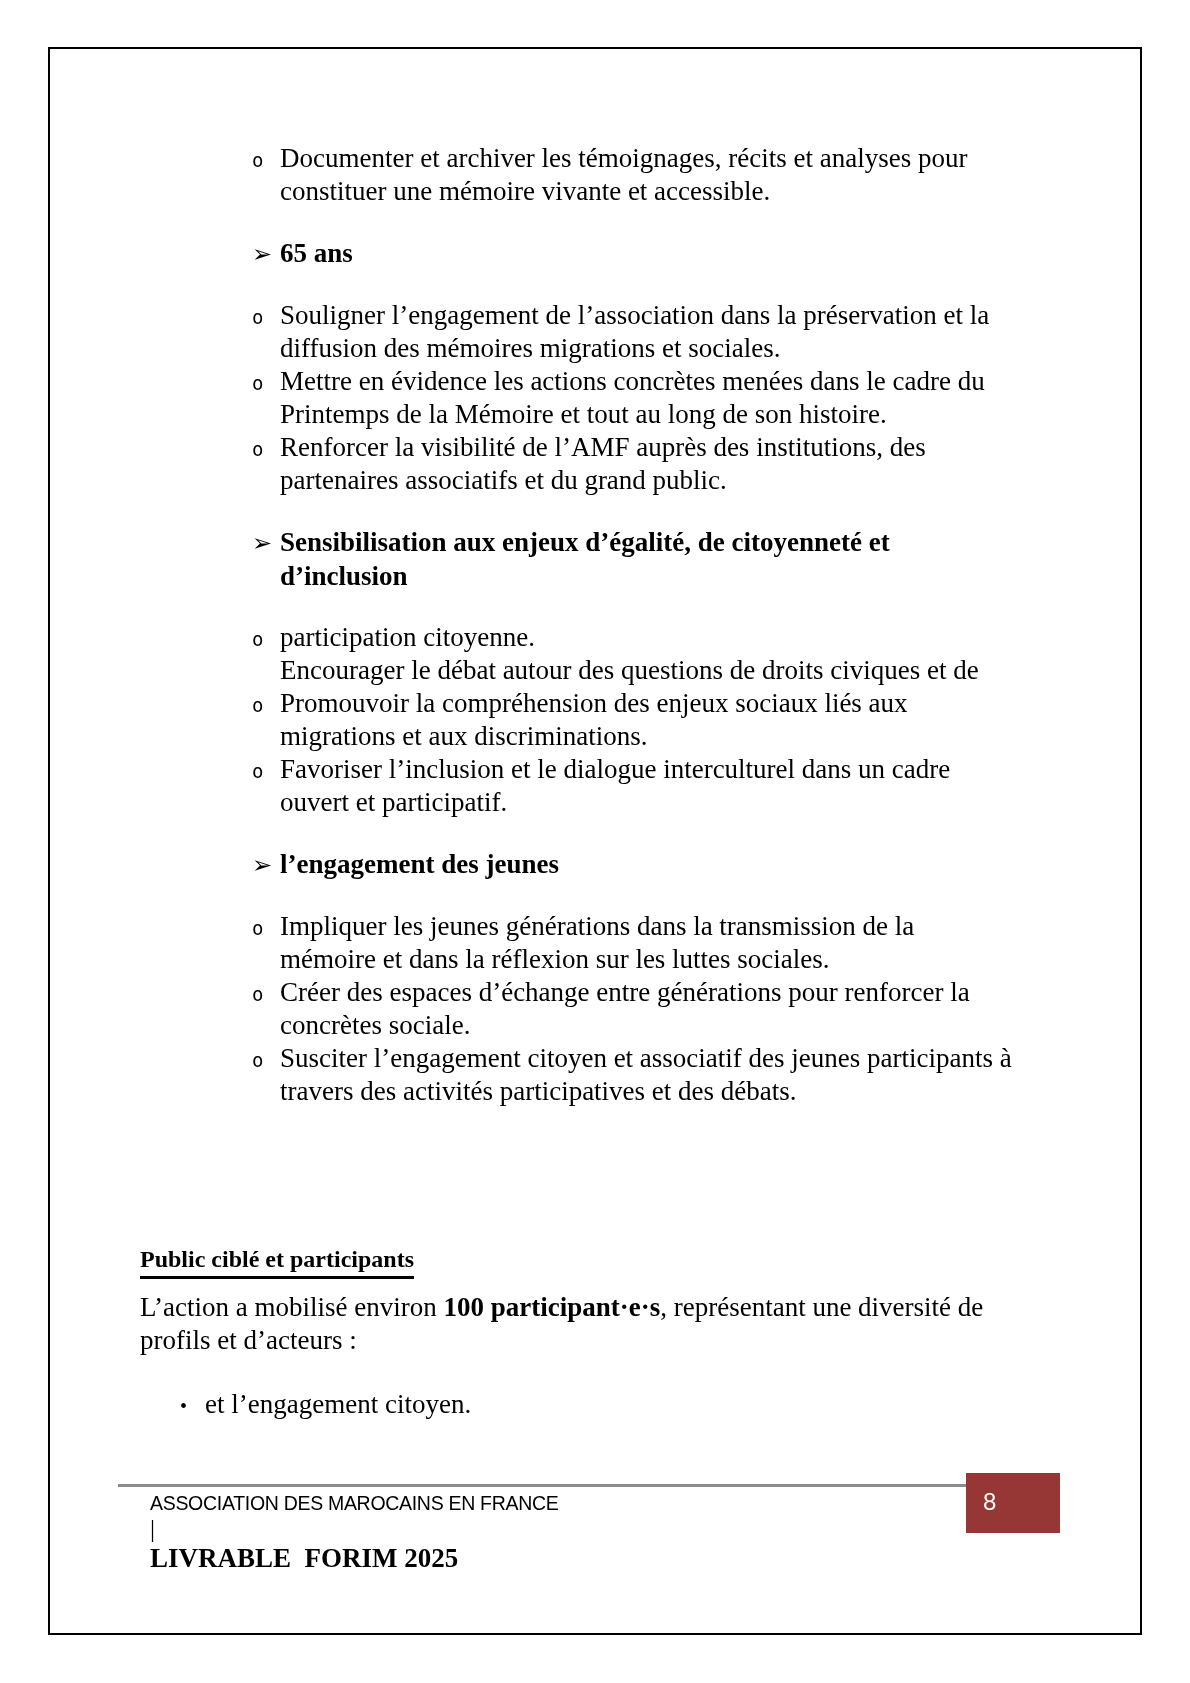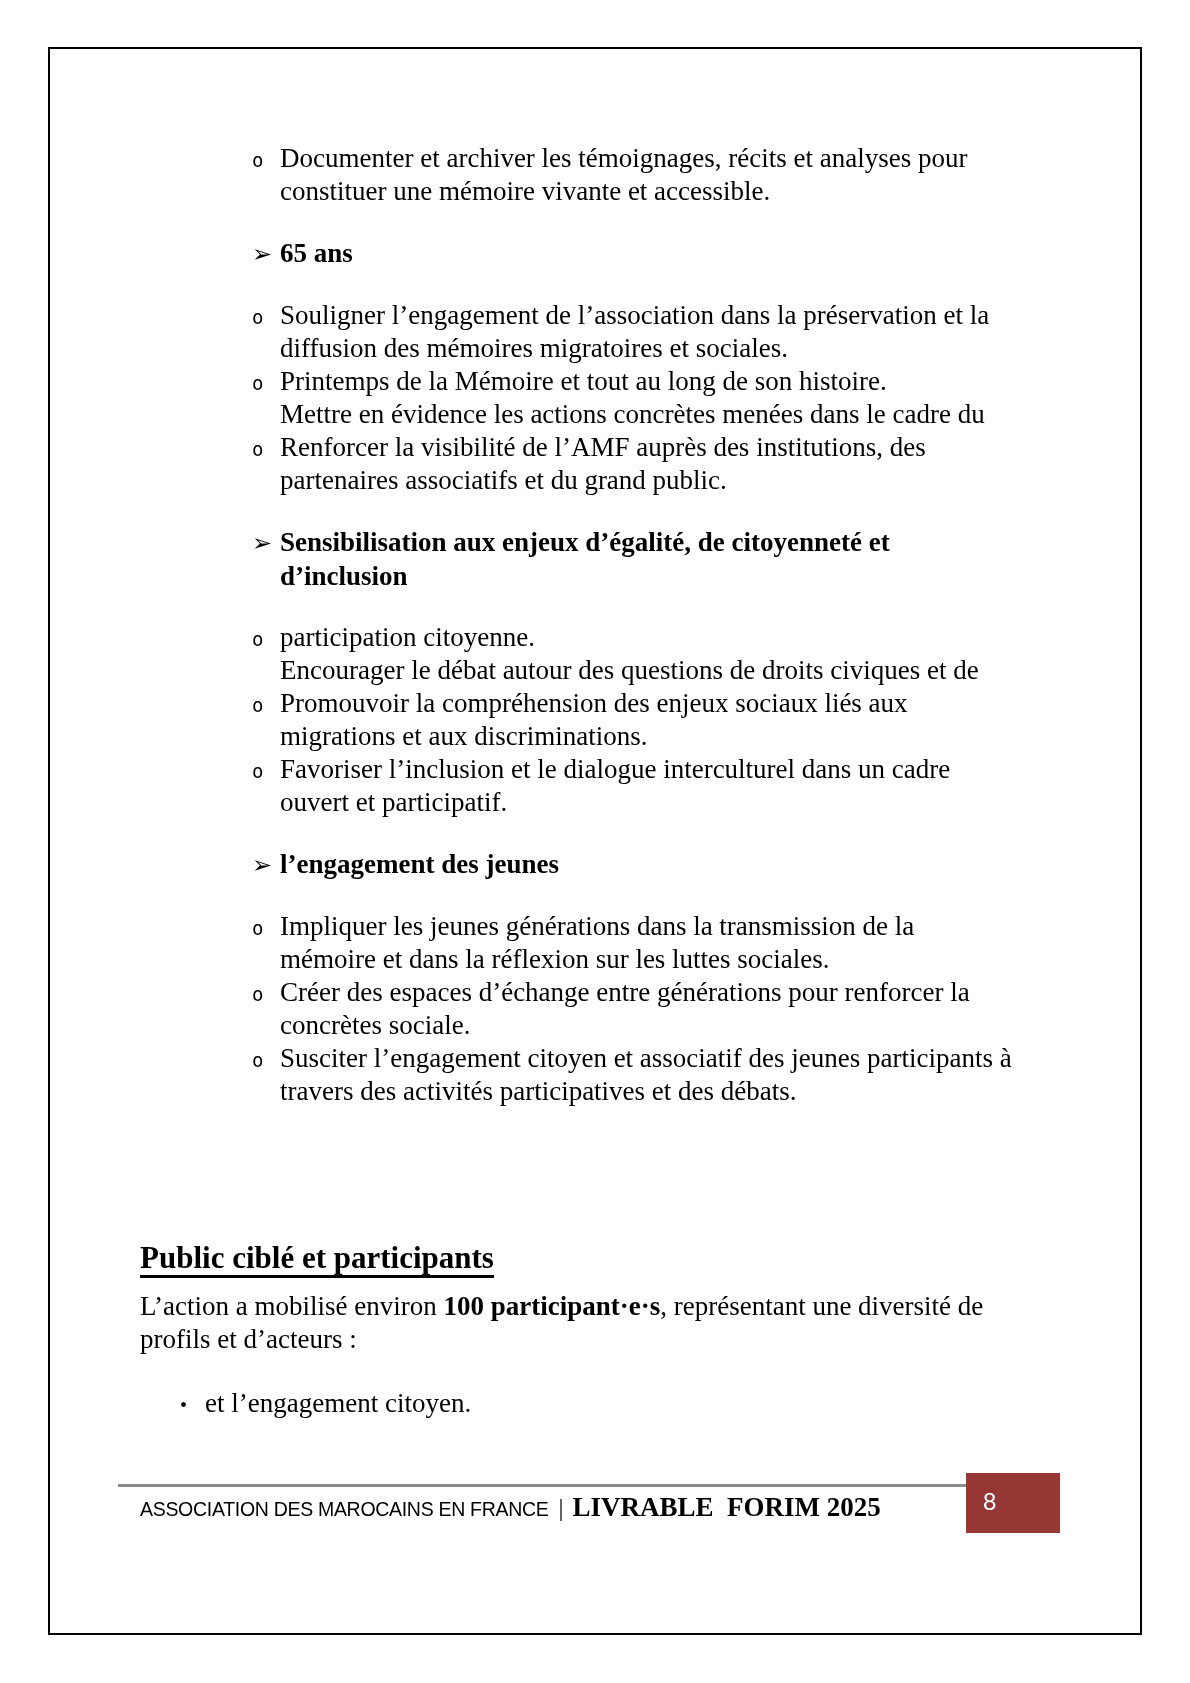--- a/index.html
+++ b/index.html
@@ -52,21 +52,21 @@
   
   .public-section {
     position: absolute;
     left: 140px; top: 1242px;
     width: 880px;
     font-size: 27px;
     line-height: 33px;
   }
   .section-heading {
     display: inline-block;
-    font-size: 31px;
+    font-size: 24px;
     line-height: 32px;
     font-weight: bold;
     border-bottom: 3px solid #000000;
     padding-bottom: 1px;
   }
   .intro { margin-top: 12px; }
   .bullet-row {
     display: flex;
     align-items: baseline;
     margin-top: 31px;
@@ -82,20 +82,21 @@
     position: absolute;
     left: 118px; top: 1484px;
     width: 848px; height: 3px;
   }
   .footer-text {
     position: absolute;
     left: 140px; top: 1492px;
     display: flex;
     align-items: baseline;
     white-space: pre;
+    flex-direction: column;
   }
   .footer-org {
     font-family: "Liberation Sans", sans-serif;
     font-size: 19.5px;
     letter-spacing: -0.3px;
   }
   .footer-sep {
     font-size: 25px;
     margin: 0 9px 0 10px;
     font-weight: normal;
@@ -136,28 +137,28 @@
       <div class="block arrow-header">
         <span class="marker arrow">➢</span>
         <div class="lines">
           <div class="line">65 ans</div>
         </div>
       </div>
       <div class="block">
         <span class="marker o">o</span>
         <div class="lines">
           <div class="line">Souligner l’engagement de l’association dans la préservation et la</div>
-          <div class="line">diffusion des mémoires migratoires et sociales.</div>
-        </div>
-      </div>
-      <div class="block">
-        <span class="marker o">o</span>
-        <div class="lines">
+          <div class="line">diffusion des mémoires migrations et sociales.</div>
+        </div>
+      </div>
+      <div class="block">
+        <span class="marker o">o</span>
+        <div class="lines">
+          <div class="line">Mettre en évidence les actions concrètes menées dans le cadre du</div>
           <div class="line">Printemps de la Mémoire et tout au long de son histoire.</div>
-          <div class="line">Mettre en évidence les actions concrètes menées dans le cadre du</div>
         </div>
       </div>
       <div class="block">
         <span class="marker o">o</span>
         <div class="lines">
           <div class="line">Renforcer la visibilité de l’AMF auprès des institutions, des</div>
           <div class="line">partenaires associatifs et du grand public.</div>
         </div>
       </div>
       <div class="block arrow-header">

